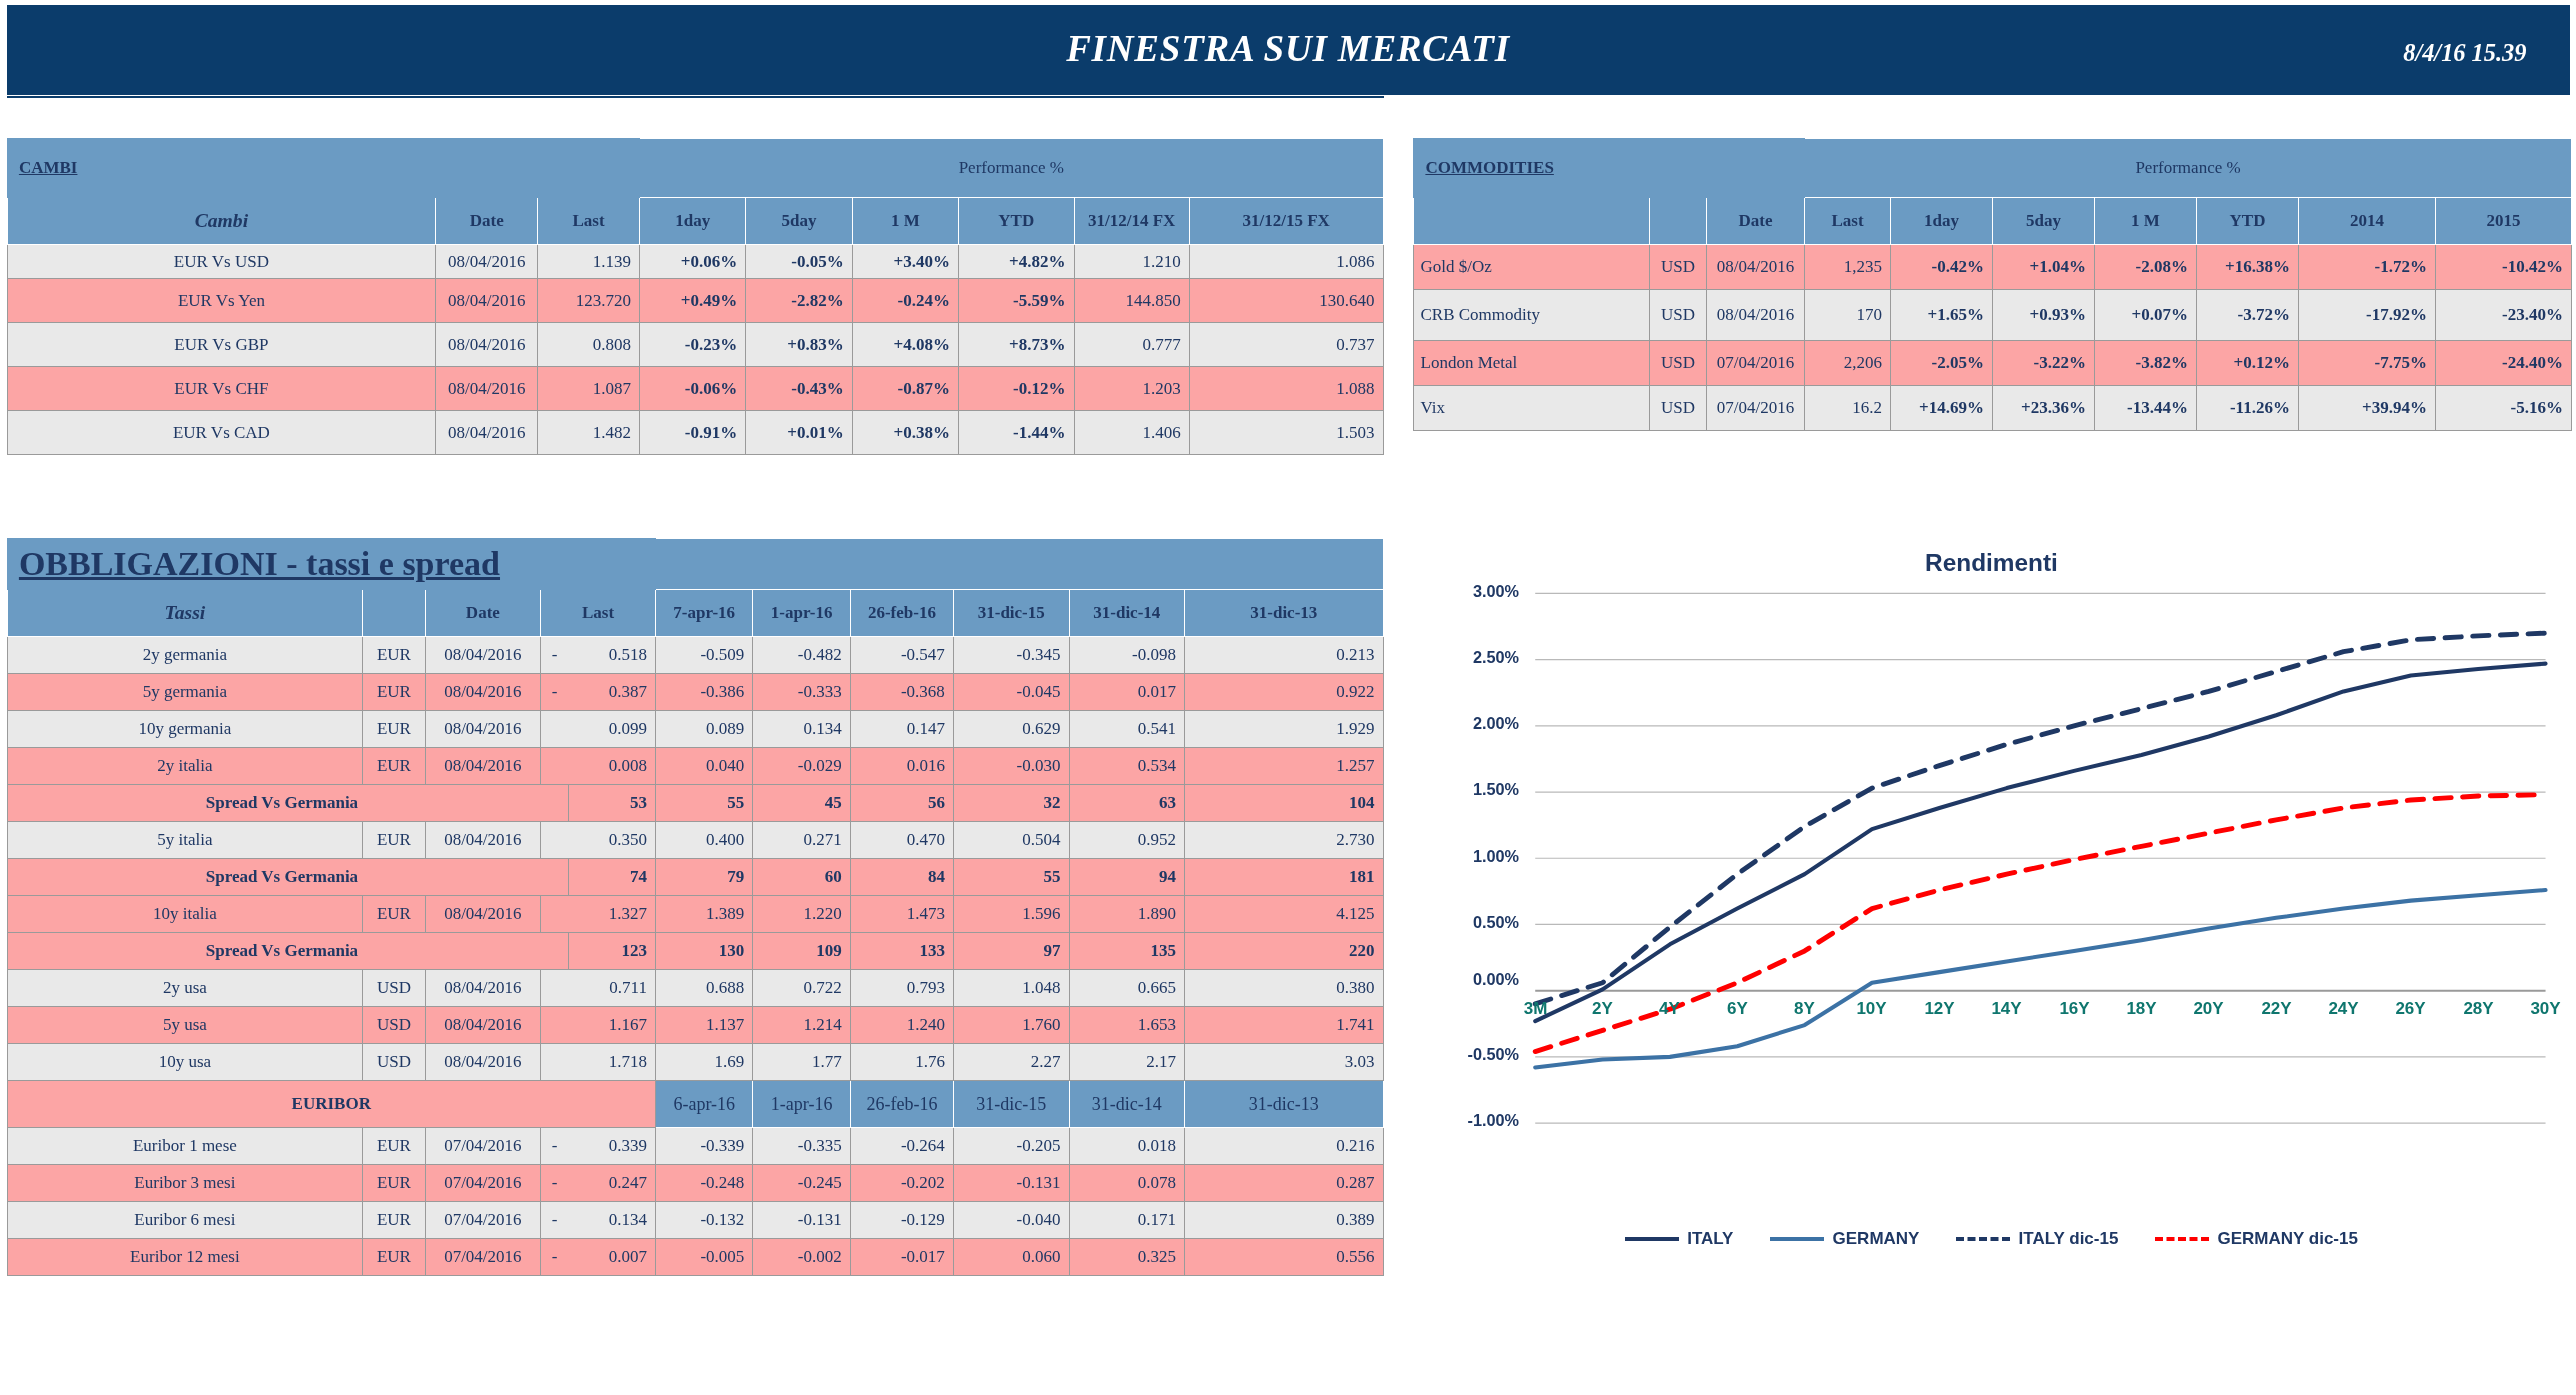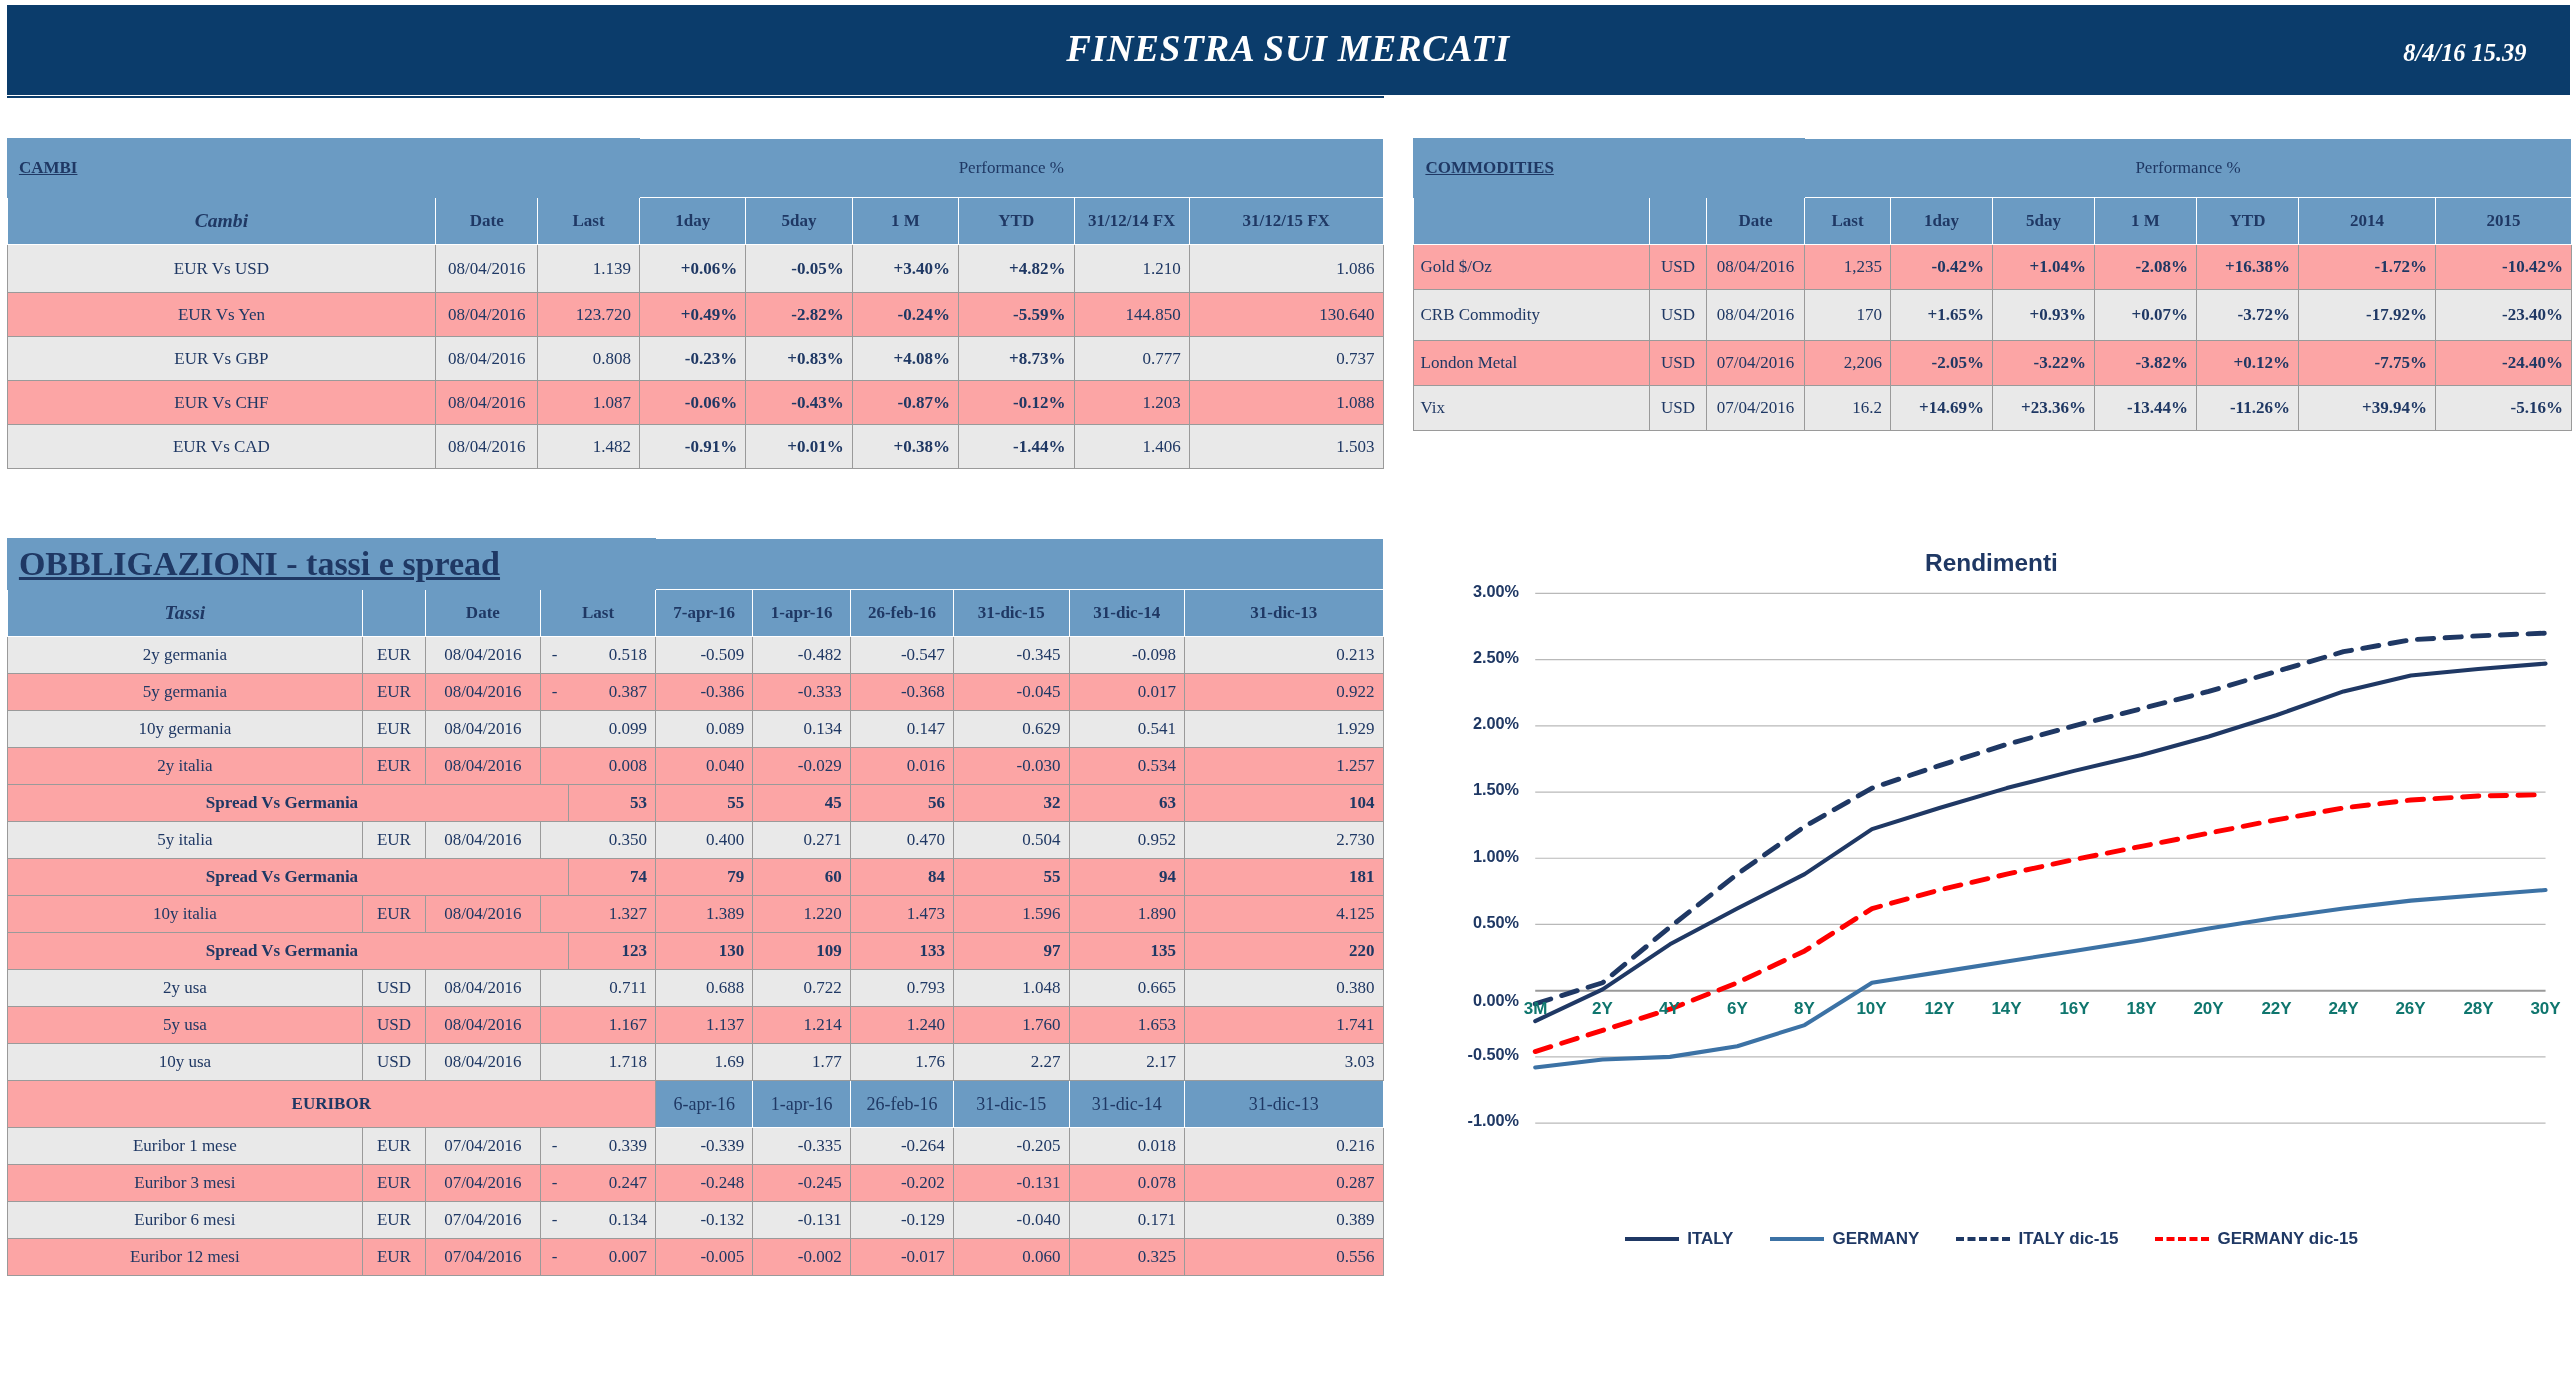--- a/index.html
+++ b/index.html
@@ -107,21 +107,21 @@
     <th class="colhdr">Last</th>
     <th class="colhdr">1day</th>
     <th class="colhdr">5day</th>
     <th class="colhdr">1 M</th>
     <th class="colhdr">YTD</th>
     <th class="colhdr">31/12/14 FX</th>
     <th class="colhdr">31/12/15 FX</th>
   </tr>
   </tbody>
     <tbody id="cambi-body">
-      <tr class="zebra0" style="height: 48px;">
+      <tr class="zebra0" style="height: 34px;">
         <td class="c-name">EUR Vs USD</td>
         <td class="c-date">08/04/2016</td>
         <td class="c-num">1.139</td>
         <td class="pos">+0.06%</td>
         <td class="neg">-0.05%</td>
         <td class="pos">+3.40%</td>
         <td class="pos">+4.82%</td>
         <td class="c-num">1.210</td>
         <td class="c-num">1.086</td>
       </tr>
@@ -517,21 +517,21 @@
         <polyline points="150,523.75 232.66666666666669,497.75 315.33333333333337,429.5 398,364.5 480.6666666666667,306 563.3333333333333,258.875 646,231.25 728.6666666666666,205.24999999999997 811.3333333333334,182.5 894,161.37500000000003 976.6666666666666,140.25000000000003 1059.3333333333333,115.87499999999997 1142,91.49999999999999 1224.6666666666667,76.87500000000001 1307.3333333333333,71.99999999999997 1390,68.74999999999997" fill="none" stroke="#1F3864" stroke-width="6" stroke-linejoin="round" stroke-linecap="round" stroke-dasharray="20,14"></polyline>
         <polyline points="150,582.25 232.66666666666669,556.25 315.33333333333337,530.25 398,497.75 480.6666666666667,458.75000000000006 563.3333333333333,406.75 646,384.00000000000006 728.6666666666666,364.5 811.3333333333334,346.62499999999994 894,330.375 976.6666666666666,314.125 1059.3333333333333,297.875 1142,283.25 1224.6666666666667,273.5 1307.3333333333333,268.625 1390,267" fill="none" stroke="#FF0000" stroke-width="6" stroke-linejoin="round" stroke-linecap="round" stroke-dasharray="20,14"></polyline>
       </svg>
     <div id="ylabels">
         <div class="ylab" style="left: 8.1px; top: 4.9px;">3.00%</div>
         <div class="ylab" style="left: 8.1px; top: 71px;">2.50%</div>
         <div class="ylab" style="left: 8.1px; top: 137px;">2.00%</div>
         <div class="ylab" style="left: 8.1px; top: 203px;">1.50%</div>
         <div class="ylab" style="left: 8.1px; top: 270px;">1.00%</div>
         <div class="ylab" style="left: 8.1px; top: 336px;">0.50%</div>
-        <div class="ylab" style="left: 8.1px; top: 414px;">0.00%</div>
+        <div class="ylab" style="left: 8.1px; top: 393px;">0.00%</div>
         <div class="ylab" style="left: 8.1px; top: 468px;">-0.50%</div>
         <div class="ylab" style="left: 8.1px; top: 534px;">-1.00%</div>
       </div>
     <div id="xlabels">
         <div class="xlab" style="left: 98px; top: 422px;">3M</div>
         <div class="xlab" style="left: 165px; top: 422px;">2Y</div>
         <div class="xlab" style="left: 232px; top: 422px;">4Y</div>
         <div class="xlab" style="left: 300px; top: 422px;">6Y</div>
         <div class="xlab" style="left: 367px; top: 422px;">8Y</div>
         <div class="xlab" style="left: 434px; top: 422px;">10Y</div>

